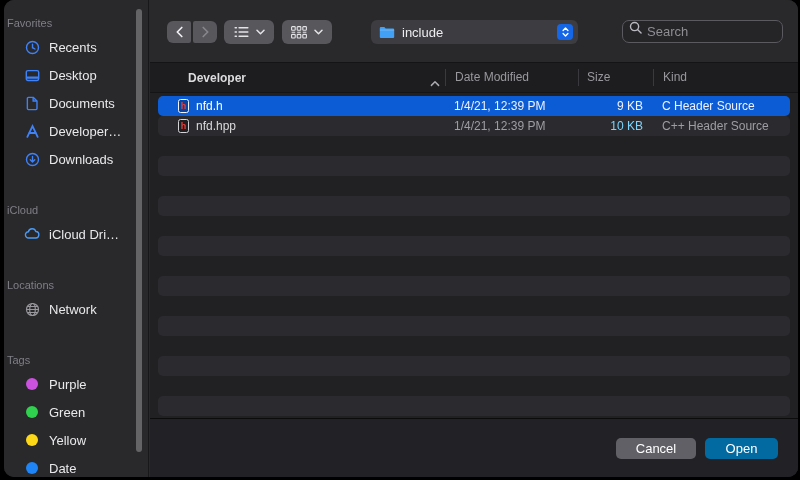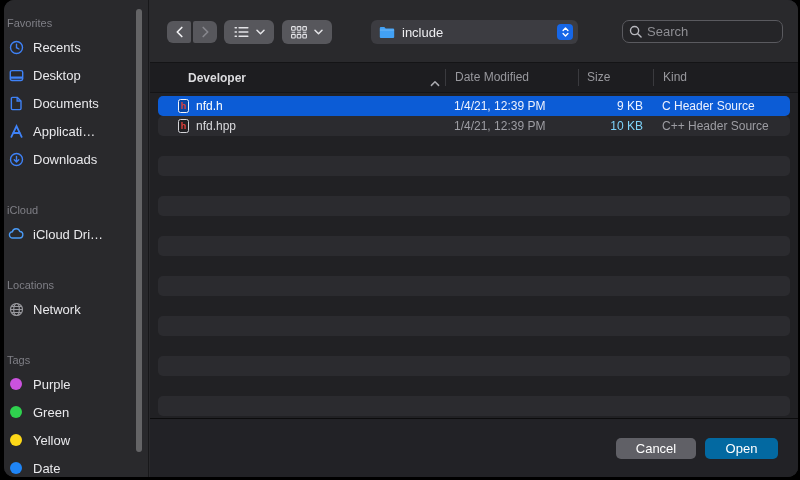--- a/index.html
+++ b/index.html
@@ -5,21 +5,21 @@
   html,body{margin:0;padding:0;background:#000;width:800px;height:480px;overflow:hidden;
     font-family:"Liberation Sans","DejaVu Sans",sans-serif;-webkit-font-smoothing:antialiased;}
   .window{position:absolute;left:4px;top:0;width:794px;height:477px;background:#29292c;
     border-radius:10px;overflow:hidden;}
   
   .sidebar{position:absolute;left:0;top:0;width:145px;height:100%;background:#29292c;
     border-right:1px solid #18181a;padding-top:17px;box-sizing:border-box;overflow:hidden;}
   .sb-header{font-size:11px;font-weight:400;color:#7f7f86;padding-left:3px;height:13px;
     line-height:13px;margin-bottom:3px;}
   .sb-header.gap{margin-top:31px;}
-  .sb-item{display:flex;align-items:center;height:28px;padding-left:4px;gap:9px;color:#e9e9ec;
+  .sb-item{display:flex;align-items:center;height:28px;padding-left:20px;gap:9px;color:#e9e9ec;
     font-size:13px;white-space:nowrap;}
   .sb-ic{width:16px;height:16px;display:flex;align-items:center;justify-content:center;flex:0 0 16px;}
   .tag-dot{width:12px;height:12px;border-radius:50%;margin:0 2px;}
   .tag-ring{width:11px;height:11px;border-radius:50%;border:1.5px solid #98989d;margin:0 2px;box-sizing:border-box;}
   .sb-scrollbar{position:absolute;right:6px;top:9px;width:6px;height:443px;border-radius:3px;
     background:rgba(255,255,255,0.28);}
   
   .main{position:absolute;left:146px;top:0;right:0;bottom:0;background:#212124;}
   .toolbar{position:absolute;left:0;top:0;right:0;height:62px;background:#29292c;
     border-bottom:1px solid #141416;}
@@ -29,21 +29,21 @@
   .nav-btn{width:24px;height:22px;background:#57575c;display:flex;align-items:center;justify-content:center;}
   .nav-btn.first{border-radius:6px 2px 2px 6px;}
   .nav-btn.last{border-radius:2px 6px 6px 2px;}
   .nav-btn.disabled{color:#88888d;}
   .view-btn{display:flex;align-items:center;justify-content:center;gap:7px;width:50px;height:24px;top:20px;}
   .popup{position:absolute;left:221px;top:20px;width:207px;height:24px;background:#3c3c41;
     border-radius:6px;display:flex;align-items:center;padding:0 5px 0 8px;box-sizing:border-box;gap:7px;}
   .popup-label{color:#ededf0;font-size:13px;flex:1;}
   .popup-chevbox{width:16px;height:16px;border-radius:4px;display:flex;align-items:center;justify-content:center;color:#fff;}
   .search{position:absolute;left:472px;top:20px;width:161px;height:23px;border:1px solid #5a5a5f;
-    border-radius:7px;background:#252528;display:flex;align-items:center;padding:0 6px;box-sizing:border-box;gap:5px;color:#a5a5ab;}
+    border-radius:7px;background:#252528;display:flex;padding:0 6px;box-sizing:border-box;gap:5px;color:#a5a5ab;}
   .search input{flex:1;border:none;outline:none;background:transparent;font-size:13px;color:#e6e6e8;
     font-family:"Liberation Sans","DejaVu Sans",sans-serif;padding:0;min-width:0;}
   .search input::placeholder{color:#8e8e93;}
   
   .lheader{position:absolute;left:0;top:63px;right:0;height:29px;background:#1d1d20;
     border-bottom:1px solid #141416;display:grid;grid-template-columns:295px 133px 75px 1fr;
     align-items:center;font-size:12px;color:#98989d;}
   .lh-name{padding-left:38px;color:#dcdcdf;font-weight:700;position:relative;}
   .lh-sep{position:relative;padding-left:9px;border-left:1px solid #3a3a3e;height:17px;line-height:17px;}
   .lh-size{padding-left:8px;}
@@ -112,21 +112,21 @@
       <span>Documents</span>
     </div>
 
     <div class="sb-item">
       <span class="sb-ic" style="color: rgb(63, 130, 247);">
         <svg width="15" height="15" viewBox="0 0 14 14" fill="none" stroke="currentColor" stroke-width="1.7" stroke-linecap="round">
             <path d="M2.2 12l4.8-10 4.8 10"></path>
             <path d="M4.2 8.4h5.6"></path>
           </svg>
       </span>
-      <span>Applicati…</span>
+      <span>Developer…</span>
     </div>
 
     <div class="sb-item">
       <span class="sb-ic" style="color: rgb(63, 130, 247);">
         <svg width="15" height="15" viewBox="0 0 14 14" fill="none" stroke="currentColor" stroke-width="1.3" stroke-linecap="round">
             <circle cx="7" cy="7" r="5.6"></circle>
             <path d="M7 4.2v5M4.9 7.3L7 9.4l2.1-2.1" stroke-linejoin="round"></path>
           </svg>
       </span>
       <span>Downloads</span>

